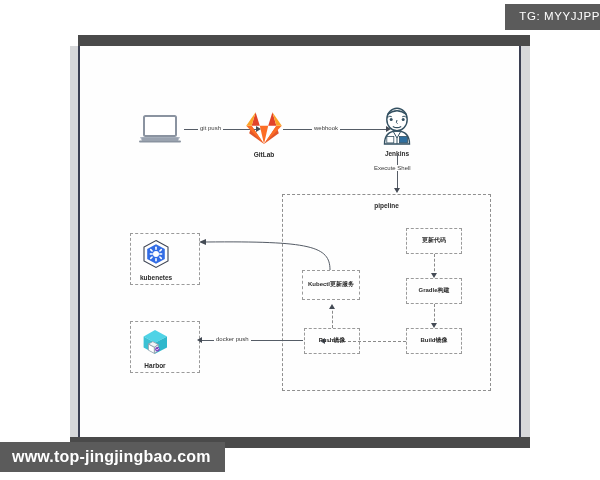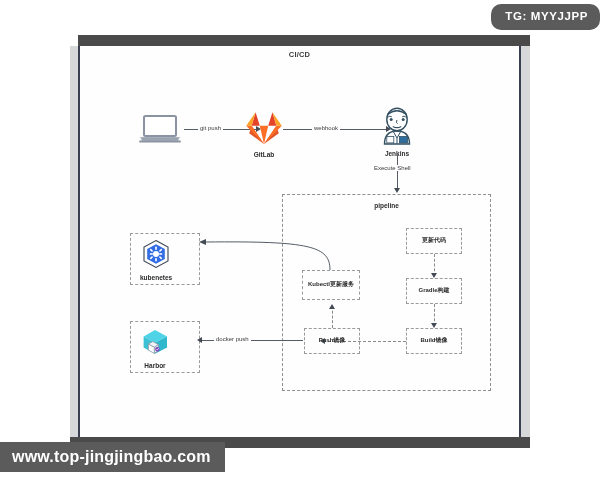--- a/index.html
+++ b/index.html
@@ -205,25 +205,24 @@
   }
 
   
   .wm-tg {
     position: absolute;
     right: 0;
     top: 4px;
     background: #5b5b5b;
     color: #ffffff;
     font-size: 11.5px;
-    font-weight: bold;
+    font-weight: normal;
     letter-spacing: 0.6px;
-    padding: 7px 12px 7px 14px;
+    padding: 7px 0 7px 14px;
     line-height: 1;
-    border-radius: 10px;
   }
   .wm-site {
     position: absolute;
     left: 0;
     bottom: 8px;
     background: #5b5b5b;
     color: #ffffff;
     font-size: 16px;
     font-weight: bold;
     letter-spacing: 0.2px;
@@ -238,21 +237,20 @@
 
   <div class="frame-top"></div>
   <div class="frame-bottom"></div>
   <div class="frame-left-gray"></div>
   <div class="frame-right-gray"></div>
   <div class="frame-left-rule"></div>
   <div class="frame-right-rule"></div>
 
   <div class="canvas">
 
-    <div class="canvas-title">CI/CD</div>
 
     <div class="node" style="left:58px; top:68px;">
       <span>
         <svg width="44" height="30" viewBox="0 0 44 30">
           <rect x="6" y="2" width="32" height="20" rx="1.5" fill="#ffffff" stroke="#8a93a0" stroke-width="2"></rect>
           <rect x="8.5" y="4.5" width="27" height="15" fill="#ffffff"></rect>
           <path d="M2 23 L42 23 L40 27 L4 27 Z" fill="#aeb6c2"></path>
           <rect x="4" y="23.6" width="36" height="2.6" fill="#9aa3b0"></rect>
           <rect x="1" y="26.6" width="42" height="2" rx="1" fill="#8a93a0"></rect>
         </svg>

